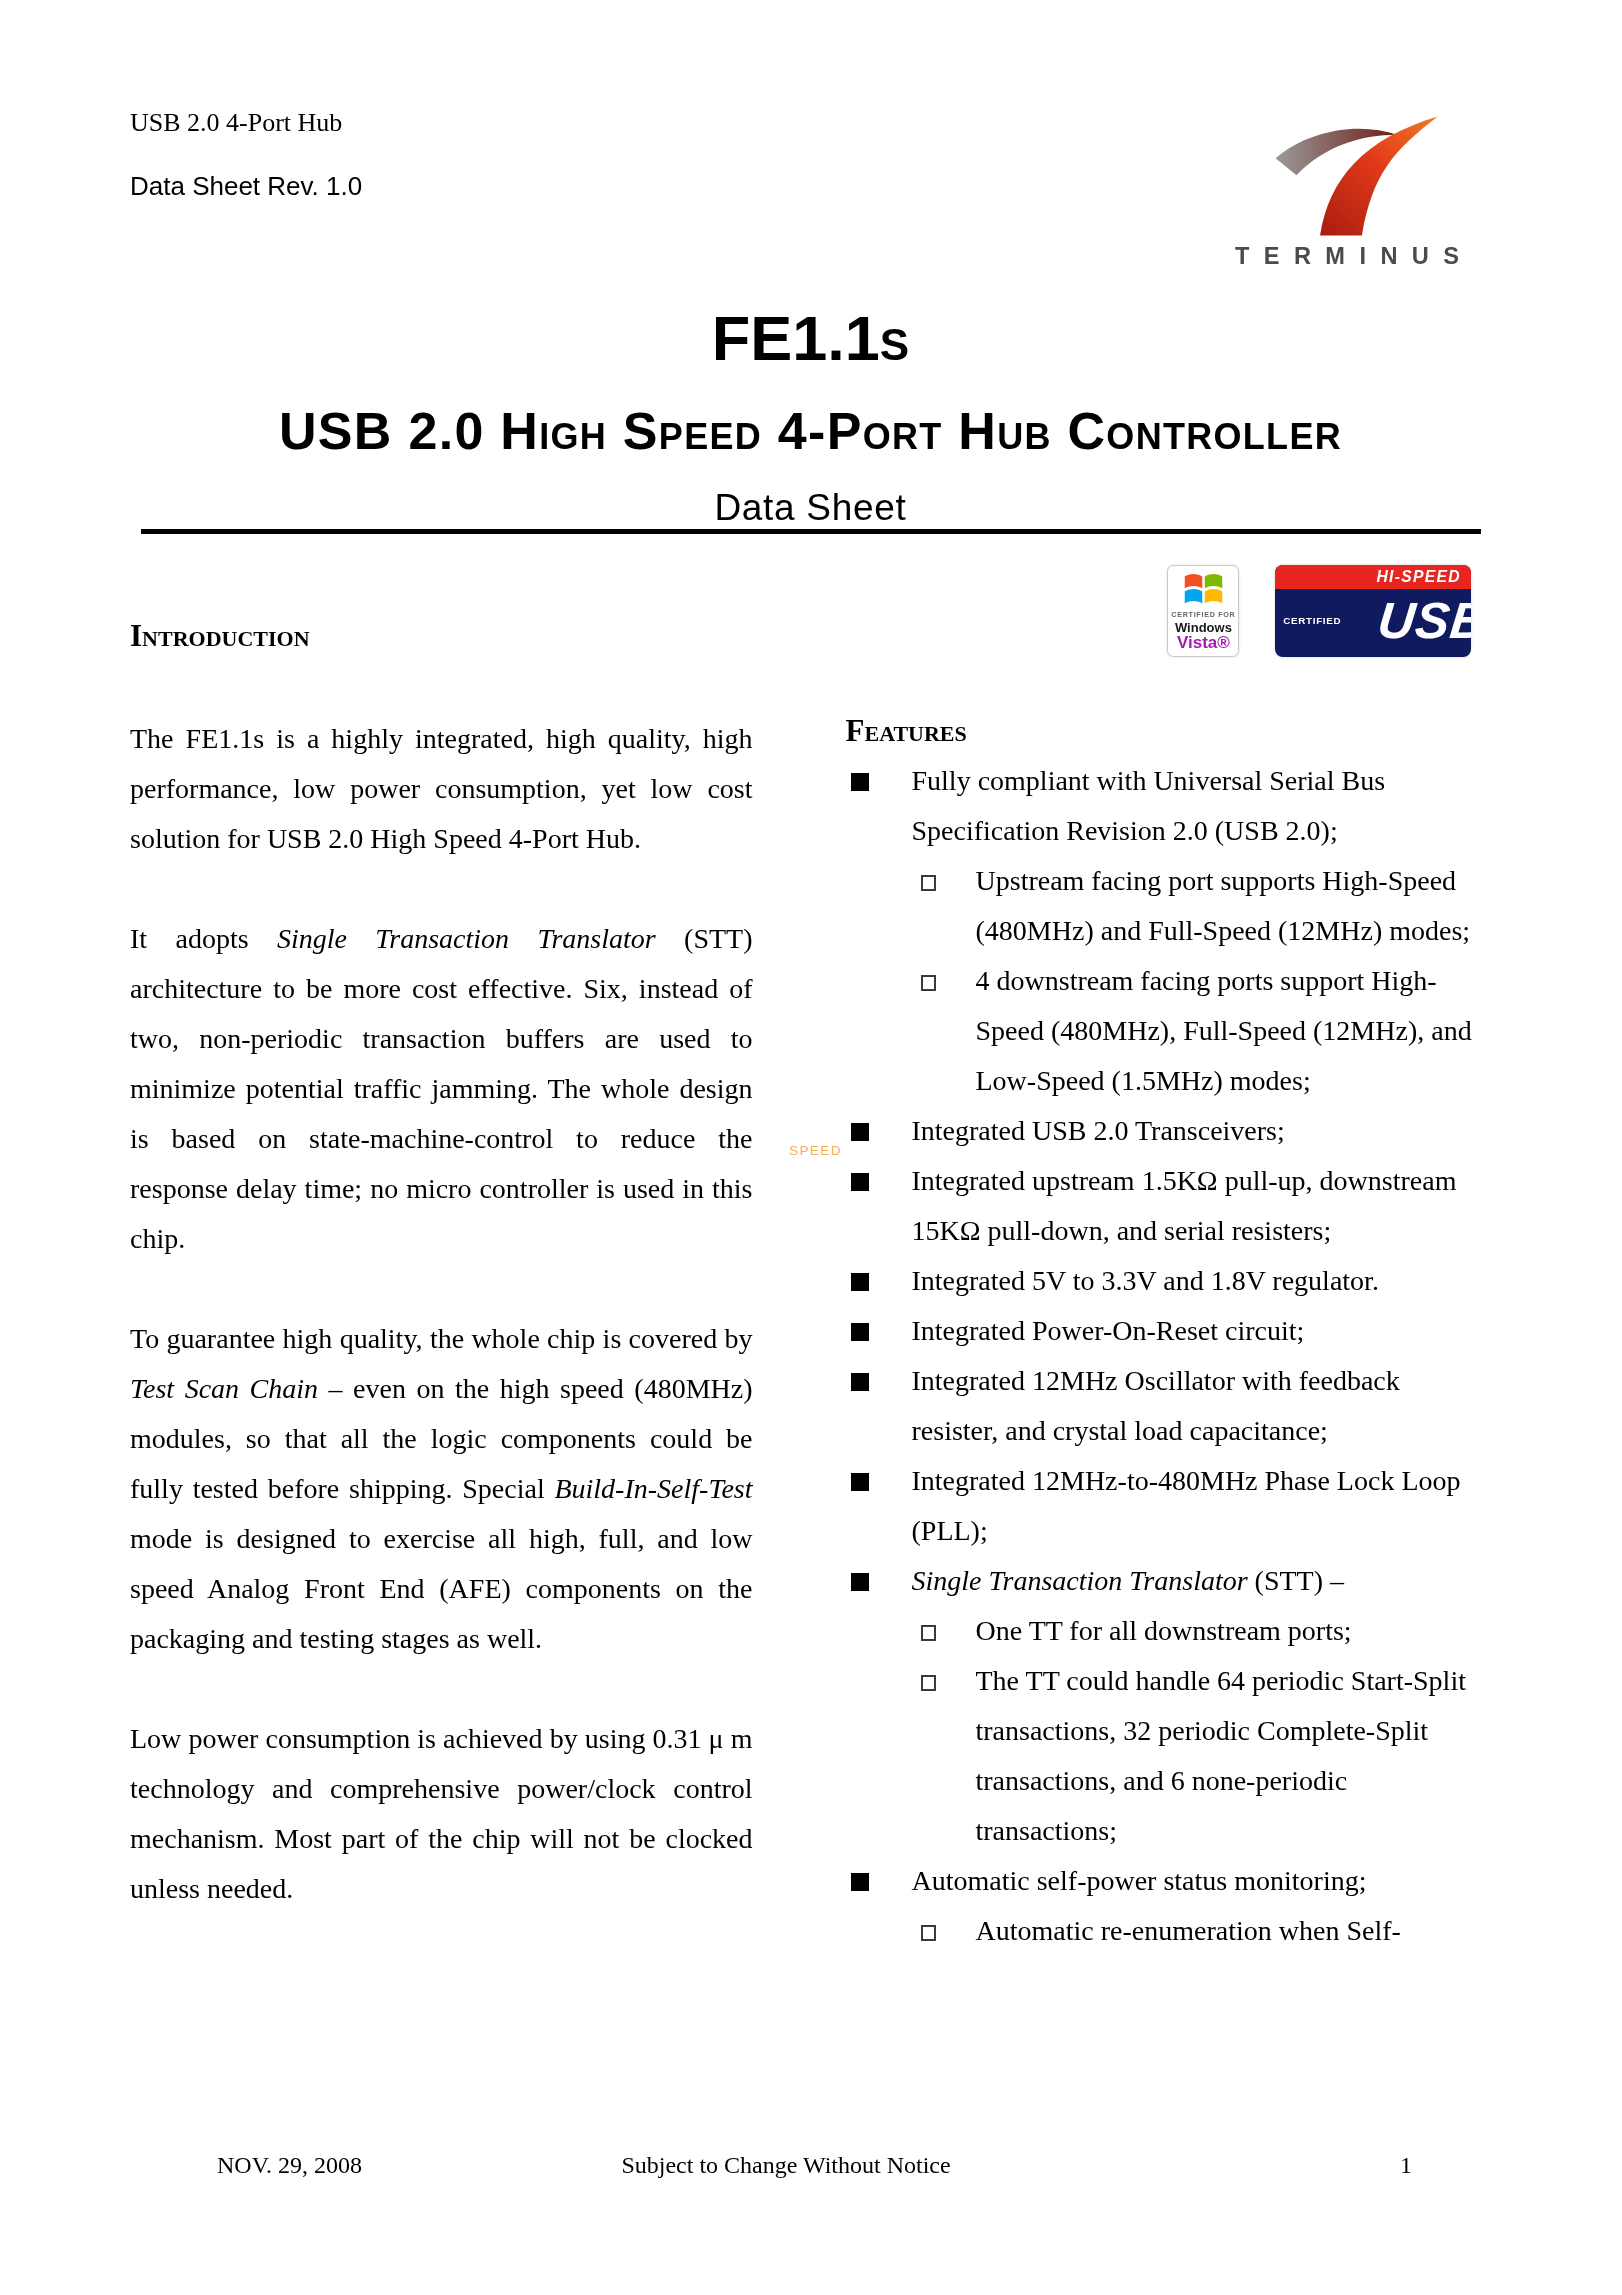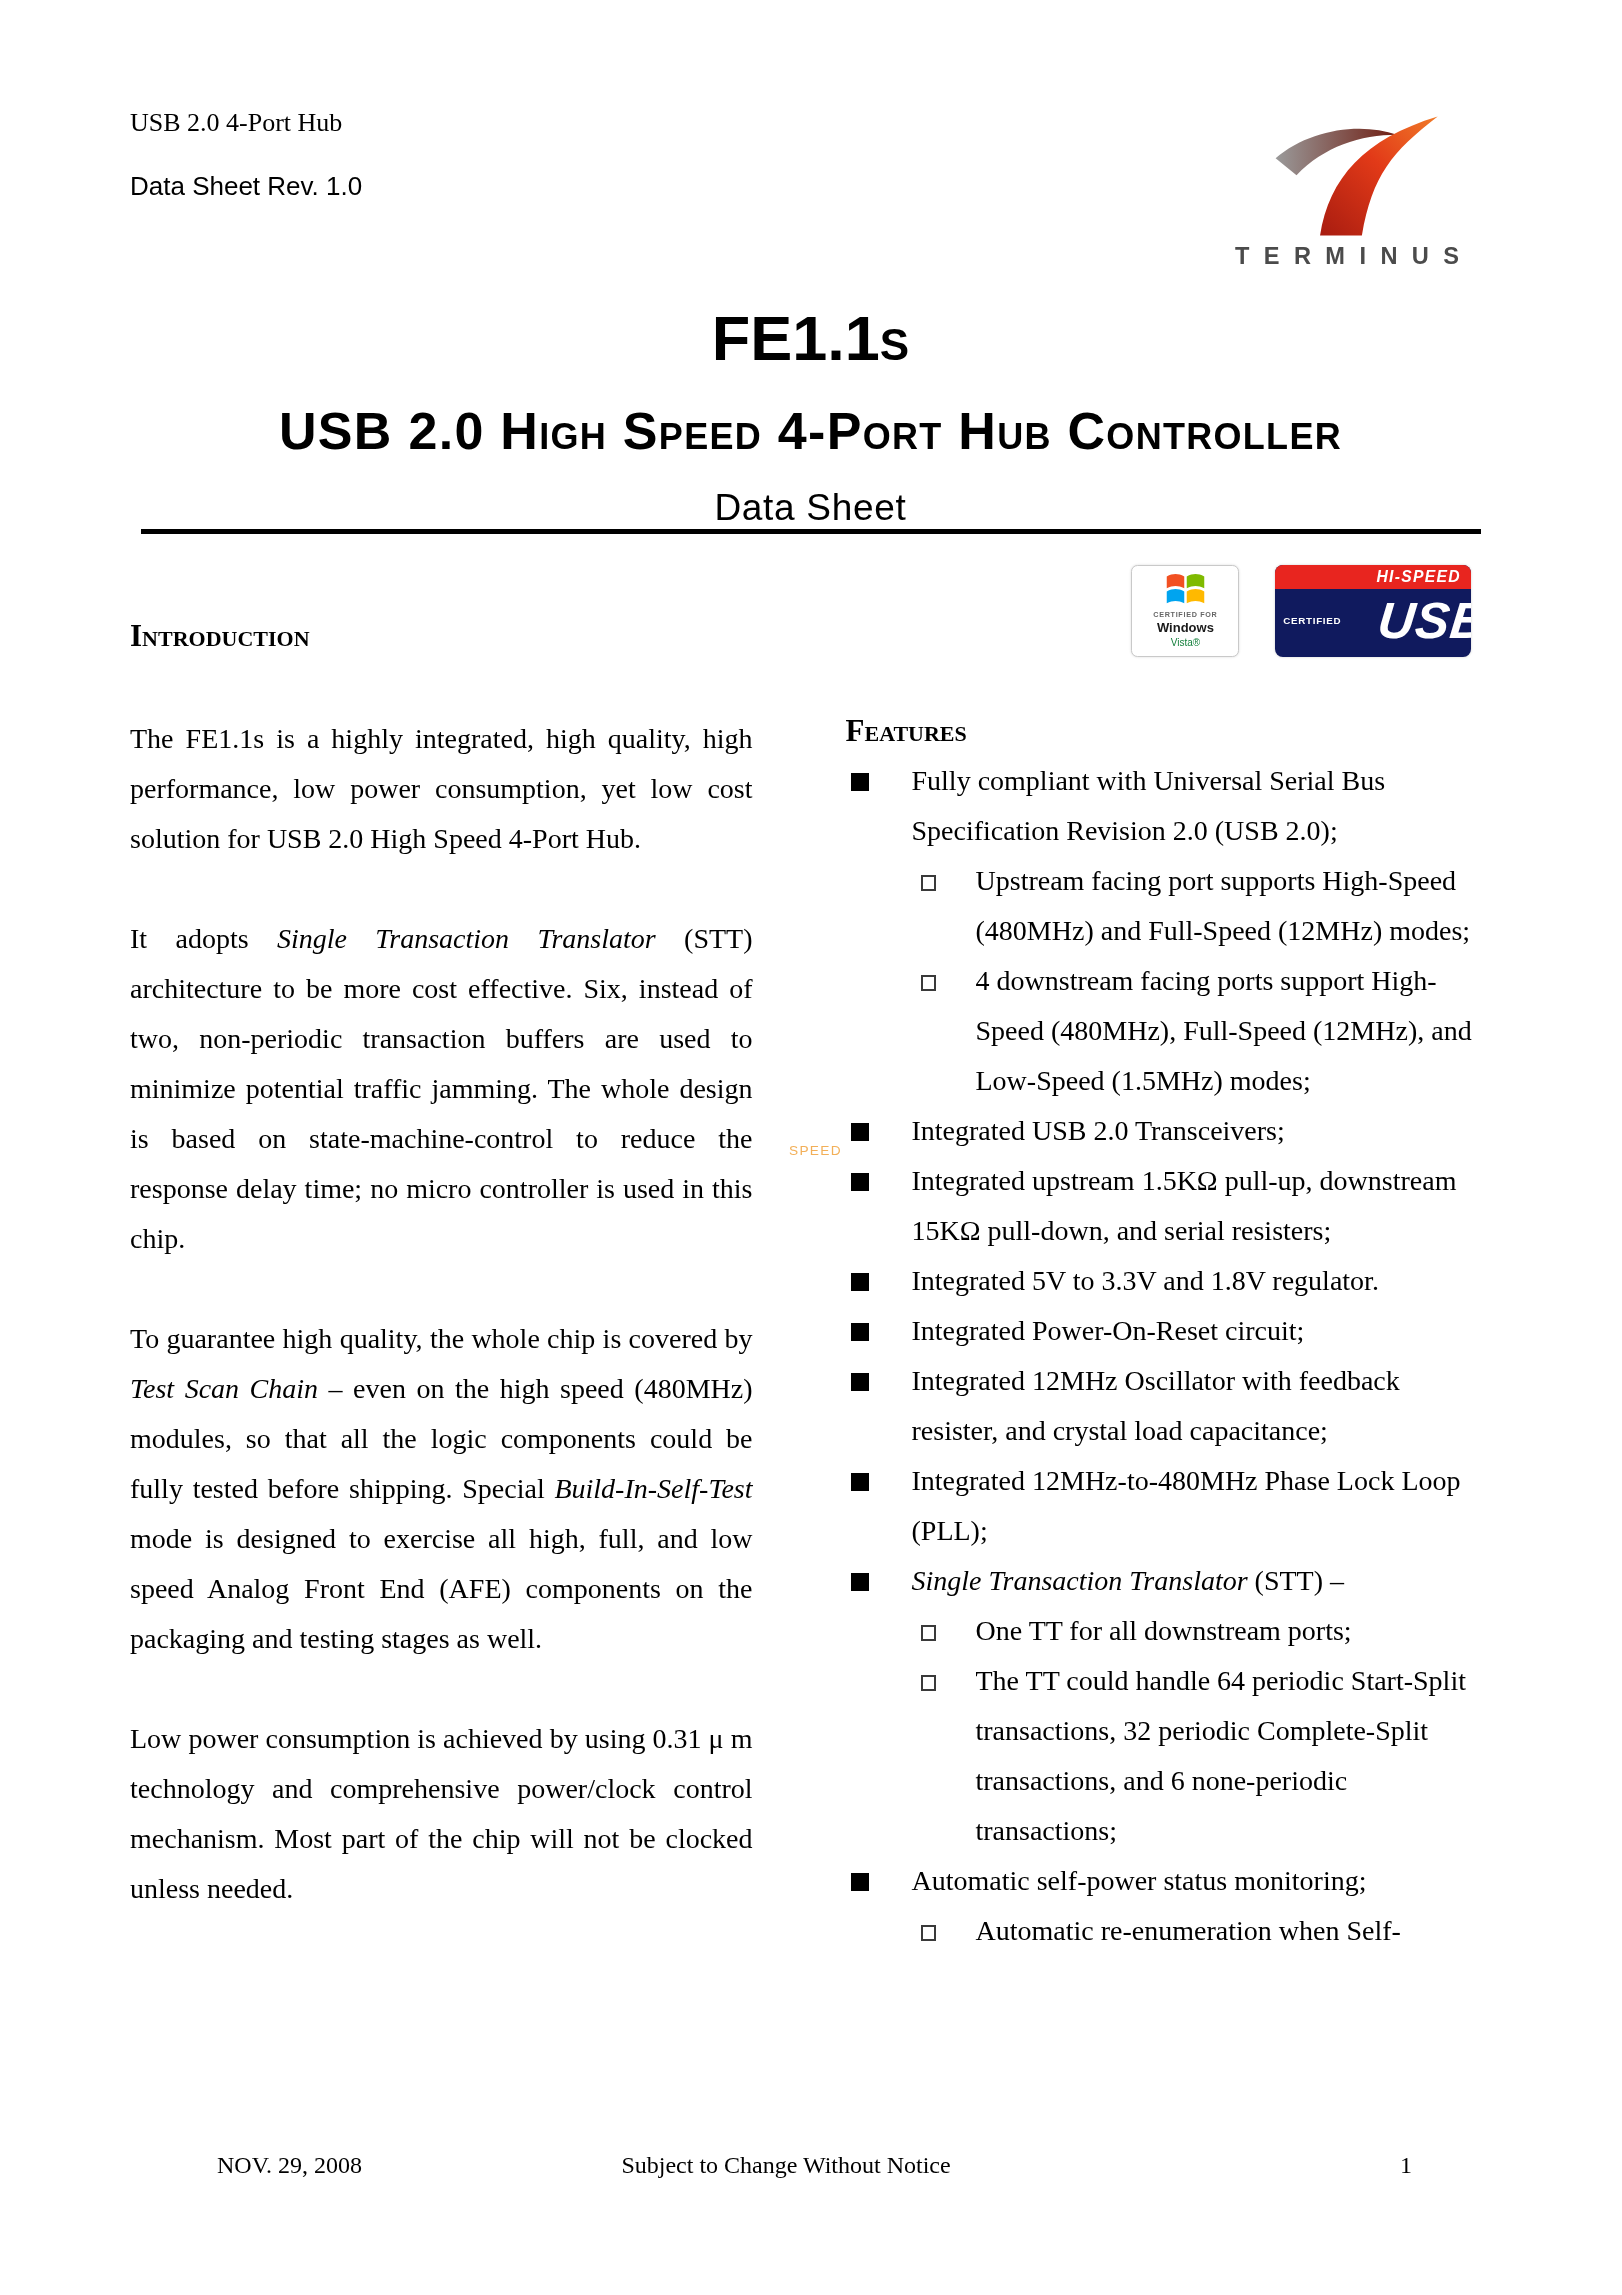--- a/index.html
+++ b/index.html
@@ -50,27 +50,27 @@
   }
   
   .intro-row{position:relative;height:180px;}
   .sc-head{
     font-family:"Liberation Serif",serif;font-weight:bold;
     font-variant:small-caps;font-size:31px;margin:0;line-height:33px;
   }
   .intro-head{position:absolute;left:0;top:85px;}
   .cert-logos{position:absolute;right:19.6px;top:31px;display:flex;align-items:flex-start;gap:36px;}
   .win-logo{
-    width:108px;height:92px;background:#fff;border:1.3px solid #c9c9c9;border-radius:6.5px;
+    width:72px;height:92px;background:#fff;border:1.3px solid #c9c9c9;border-radius:6.5px;
     box-sizing:border-box;display:flex;flex-direction:column;align-items:center;justify-content:center;
     font-family:"Liberation Sans",sans-serif;padding:3.9px 2.6px;box-shadow:0 0 2.6px rgba(0,0,0,.15);
   }
   .win-cert{font-size:7.2px;color:#666;letter-spacing:0.7px;margin-top:3.3px;font-weight:bold;}
   .win-name{font-size:13px;font-weight:bold;color:#1a1a1a;line-height:17px;}
-  .win-edition{font-size:10px;color:#15803d;line-height:14.4px;}
+  .win-edition{font-size:17px;color:#a21caf;line-height:14.4px;font-weight:bold;}
   .usb-logo{
     width:196px;height:92px;border-radius:7.9px;overflow:hidden;background:#101a5e;
     font-family:"Liberation Sans",sans-serif;display:flex;flex-direction:column;
     box-shadow:0 0 2.6px rgba(0,0,0,.2);
   }
   .usb-top{background:#e8251f;height:23.6px;display:flex;align-items:center;justify-content:flex-end;padding-right:10.5px;}
   .usb-top span{color:#fff;font-style:italic;font-weight:800;font-size:15.7px;letter-spacing:1.3px;}
   .usb-body{flex:1;display:flex;align-items:center;padding:0 6.5px 3.9px 7.9px;gap:39px;}
   .usb-cert{color:#fff;font-size:9.8px;font-weight:bold;letter-spacing:0.7px;width:56px;line-height:11px;}
   .usb-name{color:#fff;font-style:italic;font-weight:900;font-size:51px;letter-spacing:0.7px;transform:skewX(-6deg);line-height:52px;}

